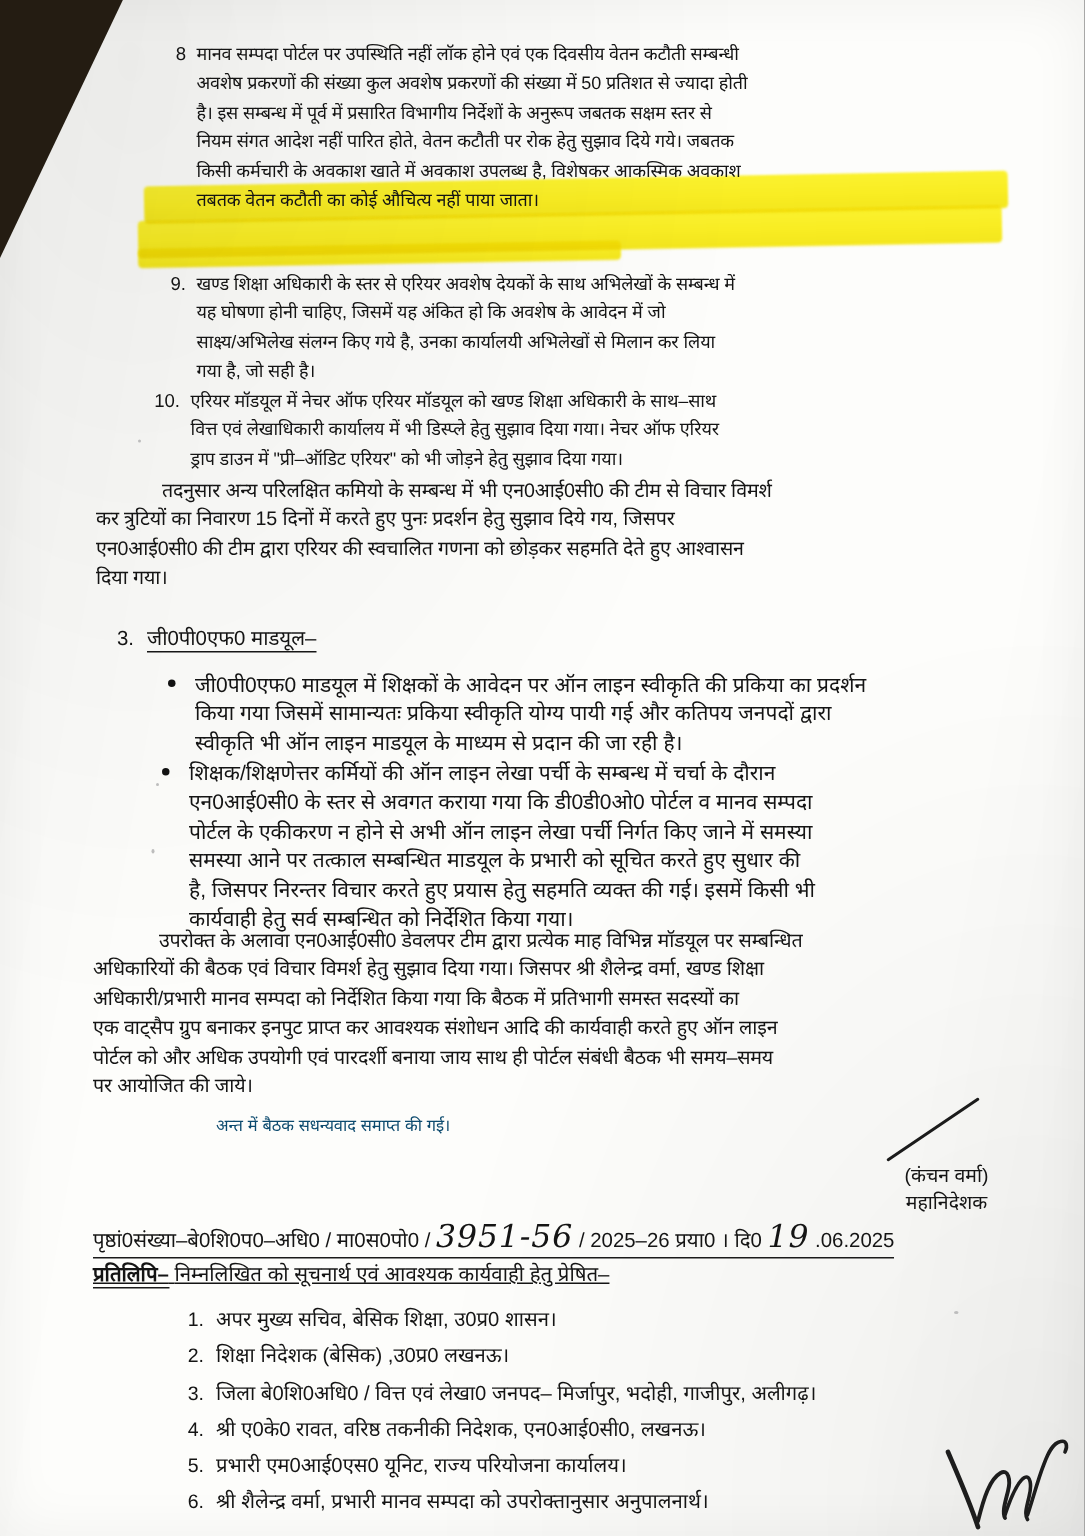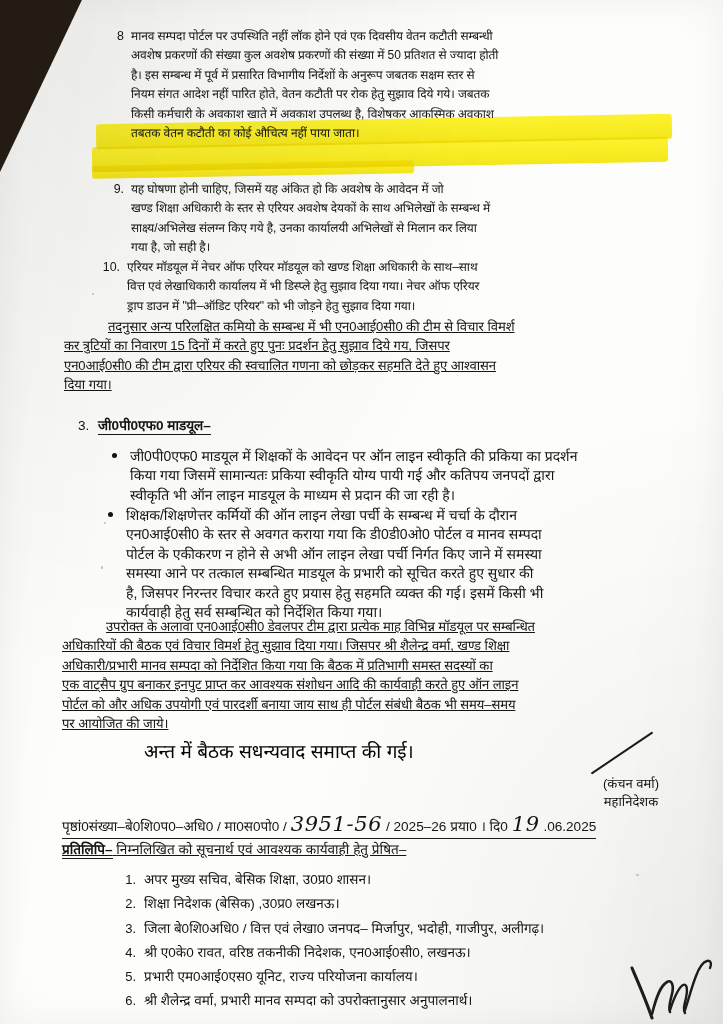--- a/index.html
+++ b/index.html
@@ -61,27 +61,27 @@
     position: absolute;
     left: 0;
     top: 0;
     width: 723px;
     z-index: 3;
   }
 
   
   .blk {
     position: absolute;
-    font-size: 19px;
+    font-size: 11px;
     line-height: 19.4px;
     letter-spacing: -0.1px;
     text-align: justify;
     text-justify: inter-word;
     word-spacing: 0.4px;
-    color: #000000;
+    color: #0c4a6e;
     -webkit-font-smoothing: antialiased;
   }
 
   
   .num-item { position: absolute; }
   .num-item .marker {
     position: absolute;
     left: 0;
     top: 0;
     width: 26px;
@@ -118,31 +118,30 @@
   .bullet-item .body > span { display: block; white-space: nowrap; }
 
   
   .para { position: absolute; }
   .para > span {
     display: block;
     font-size: 13.1px;
     line-height: 19.4px;
     white-space: nowrap;
     letter-spacing: -0.1px;
-    text-decoration: underline;
   }
   .para > span.indent { text-indent: 0; padding-left: 44px; }
 
   
   .sec-head { position: absolute; font-size: 13.6px; line-height: 19px; }
   .sec-head .sn { display: inline-block; width: 20px; }
   .sec-head .txt {
     border-bottom: 1.3px solid #171717;
     padding-bottom: 1px;
-    font-weight: 700;
+    font-weight: 400;
   }
 
   
   .highlight-band {
     position: absolute;
     z-index: 1;
     background: linear-gradient(180deg, #fdf31f 0%, #fbee12 52%, #f5e70b 100%);
     opacity: 0.93;
     filter: blur(0.6px);
     border-radius: 3px;
@@ -258,22 +257,22 @@
         <span>है। इस सम्बन्ध में पूर्व में प्रसारित विभागीय निर्देशों के अनुरूप जबतक सक्षम स्तर से</span>
         <span>नियम संगत आदेश नहीं पारित होते, वेतन कटौती पर रोक हेतु सुझाव दिये गये। जबतक</span>
         <span>किसी कर्मचारी के अवकाश खाते में अवकाश उपलब्ध है, विशेषकर आकस्मिक अवकाश</span>
         <span>तबतक वेतन कटौती का कोई औचित्य नहीं पाया जाता।</span>
       </div>
     </div>
 
     <div class="num-item" style="left:98px; top:180px; width:578px;">
       <div class="marker">9.</div>
       <div class="body">
+        <span>खण्ड शिक्षा अधिकारी के स्तर से एरियर अवशेष देयकों के साथ अभिलेखों के सम्बन्ध में</span>
         <span>यह घोषणा होनी चाहिए, जिसमें यह अंकित हो कि अवशेष के आवेदन में जो</span>
-        <span>खण्ड शिक्षा अधिकारी के स्तर से एरियर अवशेष देयकों के साथ अभिलेखों के सम्बन्ध में</span>
         <span>साक्ष्य/अभिलेख संलग्न किए गये है, उनका कार्यालयी अभिलेखों से मिलान कर लिया</span>
         <span>गया है, जो सही है।</span>
       </div>
     </div>
 
     <div class="num-item" style="left:94px; top:258px; width:582px;">
       <div class="marker">10.</div>
       <div class="body">
         <span>एरियर मॉडयूल में नेचर ऑफ एरियर मॉडयूल को खण्ड शिक्षा अधिकारी के साथ–साथ</span>
         <span>वित्त एवं लेखाधिकारी कार्यालय में भी डिस्प्ले हेतु सुझाव दिया गया। नेचर ऑफ एरियर</span>

